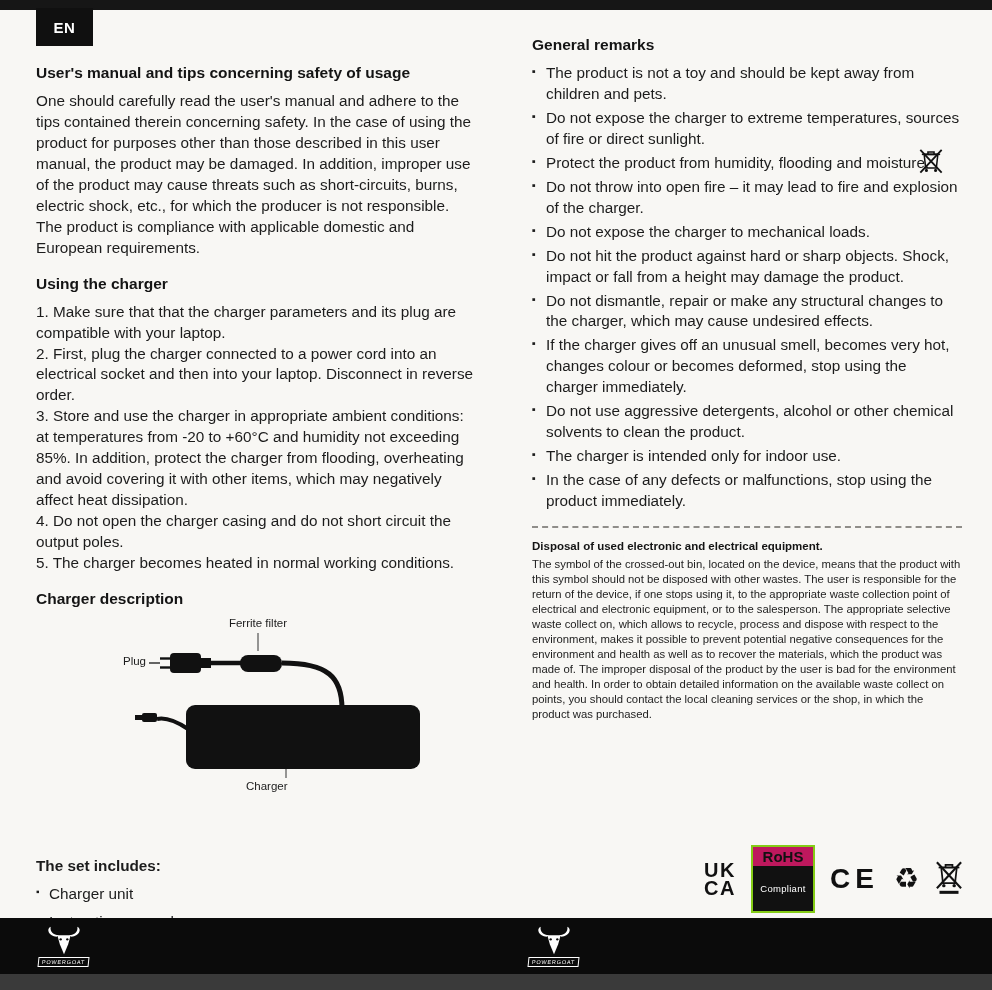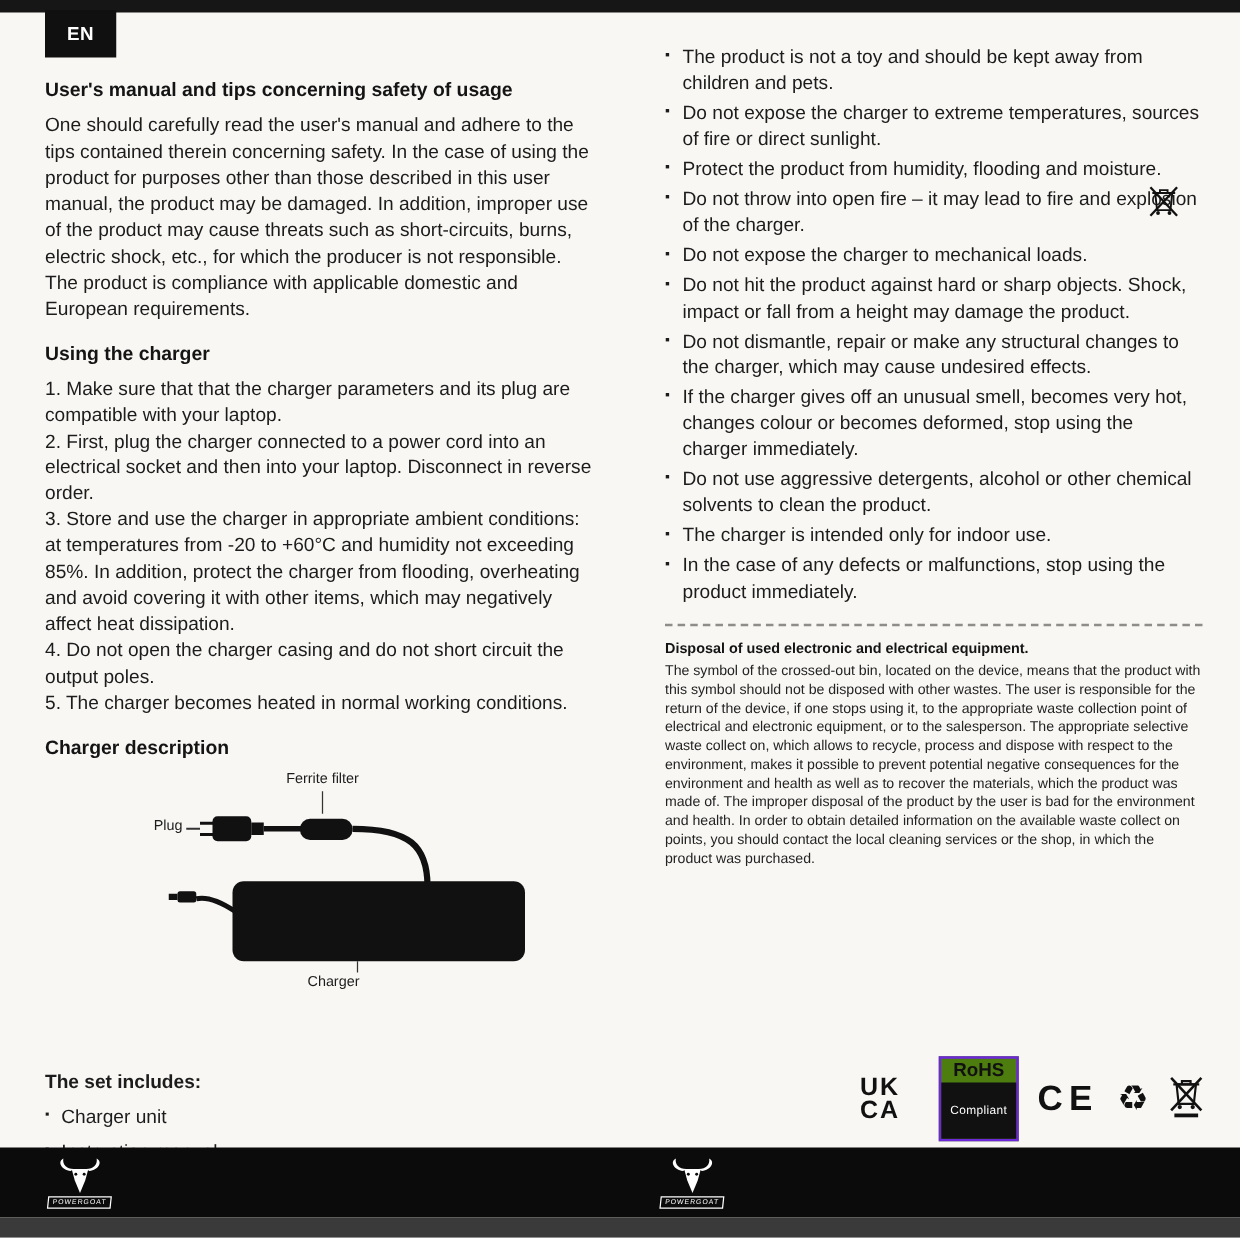--- a/index.html
+++ b/index.html
@@ -50,21 +50,21 @@
   }
   .set-includes .lbl{font-weight:bold;}
   .set-item{position:relative;padding-left:13px;}
   .set-item::before{content:"▪";position:absolute;left:0;top:1px;font-size:10px;}
   
   .marks-row{
     position:absolute;right:28px;top:845px;
     display:flex;align-items:center;gap:15px;
   }
   .ukca{display:flex;flex-direction:column;font-weight:bold;font-size:20px;line-height:.92;letter-spacing:1.5px;color:#111;}
-  .rohs{width:60px;border:2px solid #6d28d9;text-align:center;background:#4d7c0f;margin-left:16px;}
+  .rohs{width:60px;border:2px solid #84cc16;text-align:center;background:#be185d;}
   .rohs-top{font-weight:bold;font-size:15px;padding:1px 0;color:#111;}
   .rohs-bottom{background:#111;color:#fff;font-size:9.5px;padding:17px 2px;letter-spacing:.3px;}
   .ce-mark{font-weight:bold;font-size:28px;letter-spacing:5px;color:#111;}
   .recycle-mark{font-size:28px;line-height:1;color:#111;font-family:"DejaVu Sans",sans-serif;}
   .weee-top{position:absolute;left:918px;top:146px;}
   
   .footer-bar{position:absolute;left:0;top:918px;width:100%;height:56px;background:#0b0b0b;}
   .footer-strip{position:absolute;left:0;top:974px;width:100%;height:16px;background:#3a3a3a;}
   .brand-logo{
     position:absolute;top:921px;width:52px;height:52px;
@@ -135,20 +135,21 @@
     </div>
   </div>
 
   <div class="set-includes">
     <span class="lbl">The set includes:</span>
     <span class="set-item">Charger unit</span>
     <span class="set-item">Instruction manual</span>
   </div>
 
   <div class="col right">
+    <h2>General remarks</h2>
     <ul class="squares">
       <li>The product is not a toy and should be kept away from children and pets.</li>
       <li>Do not expose the charger to extreme temperatures, sources of fire or direct sunlight.</li>
       <li>Protect the product from humidity, flooding and moisture.</li>
       <li>Do not throw into open fire – it may lead to fire and explosion of the charger.</li>
       <li>Do not expose the charger to mechanical loads.</li>
       <li>Do not hit the product against hard or sharp objects. Shock, impact or fall from a height may damage the product.</li>
       <li>Do not dismantle, repair or make any structural changes to the charger, which may cause undesired effects.</li>
       <li>If the charger gives off an unusual smell, becomes very hot, changes colour or becomes deformed, stop using the charger immediately.</li>
       <li>Do not use aggressive detergents, alcohol or other chemical solvents to clean the product.</li>

